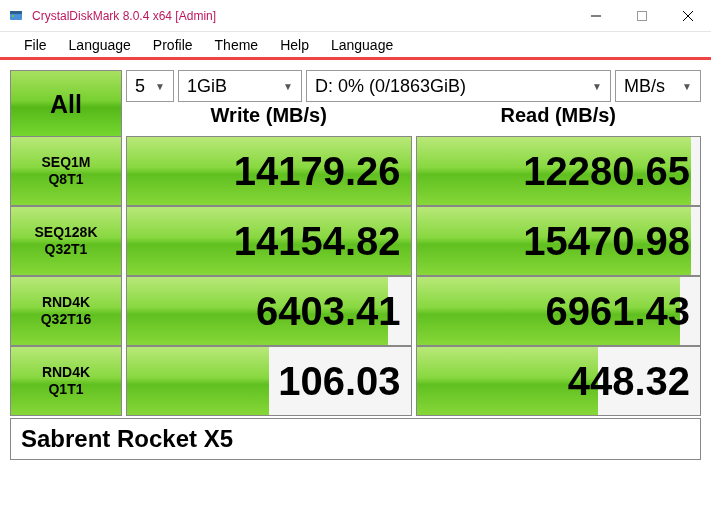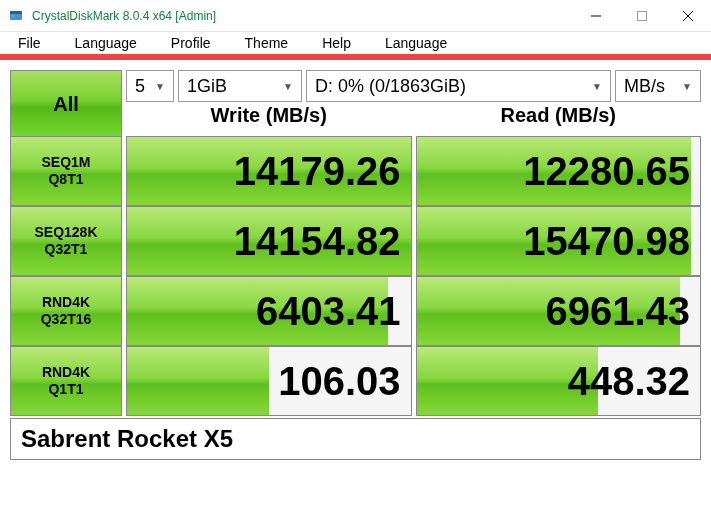--- a/index.html
+++ b/index.html
@@ -1,27 +1,27 @@
 <!DOCTYPE html>
 <html><head>
   <meta charset="utf-8">
   <style>
     * { box-sizing: border-box; margin: 0; padding: 0; }
     body { font-family: "Segoe UI", Arial, sans-serif; background: #fff; width: 711px; height: 521px; overflow: hidden; }
     .titlebar { height: 32px; display: flex; align-items: center; padding-left: 8px; border-bottom: 1px solid #e5e5e5; }
     .titlebar-icon { width: 16px; height: 16px; margin-right: 8px; }
-    .titlebar-title { font-size: 12px; flex: 1; color: #15803d; }
+    .titlebar-title { font-size: 12px; flex: 1; color: #be185d; }
     .win-controls { display: flex; height: 100%; }
     .win-btn { width: 46px; display: flex; align-items: center; justify-content: center; font-family: inherit; }
     .win-btn svg { display: block; }
-    .menubar { height: 28px; display: flex; align-items: center; padding: 0 8px; gap: 14px; border-bottom: 6px solid #ef4444; }
+    .menubar { height: 28px; display: flex; align-items: center; padding: 0 14px; gap: 2px; border-bottom: 3px solid #ef4444; }
     .menu-item { padding: 3px 10px; font-size: 14px; cursor: default; }
     .content { padding: 10px; }
     .top-row { display: grid; grid-template-columns: 112px 48px 124px auto 86px; gap: 4px; margin-bottom: 4px; height: 46px; }
-    .btn-all { background: linear-gradient(to bottom, #a8e060 0%, #78d030 45%, #55b818 55%, #76d830 100%); border: 1px solid #888; display: flex; align-items: center; justify-content: center; font-size: 20px; font-weight: bold; cursor: pointer; height: 68px; grid-row: 1; }
+    .btn-all { background: linear-gradient(to bottom, #a8e060 0%, #78d030 45%, #55b818 55%, #76d830 100%); border: 1px solid #888; display: flex; align-items: center; justify-content: center; font-size: 25px; font-weight: bold; cursor: pointer; height: 68px; grid-row: 1; }
     .combo { border: 1px solid #999; background: #fff; display: flex; align-items: center; justify-content: space-between; padding: 0 8px; font-size: 18px; cursor: pointer; height: 32px; align-self: start; }
     .combo .chev { font-size: 10px; color: #555; }
     .header-row { display: grid; grid-template-columns: 112px 1fr 1fr; gap: 4px; height: 34px; margin-top: -22px; margin-bottom: 4px; }
     .header-cell { display: flex; align-items: center; justify-content: center; font-size: 20px; font-weight: bold; }
     .data-row { display: grid; grid-template-columns: 112px 1fr 1fr; gap: 4px; height: 70px; }
     .row-btn { background: linear-gradient(to bottom, #b8e878 0%, #88d840 45%, #60c020 55%, #86d838 100%); border: 1px solid #888; display: flex; flex-direction: column; align-items: center; justify-content: center; font-size: 14px; font-weight: bold; line-height: 1.2; cursor: pointer; }
     .data-cell { border: 1px solid #888; position: relative; overflow: hidden; background: #f5f5f5; }
     .data-fill { position: absolute; top: 0; left: 0; bottom: 0; background: linear-gradient(to bottom, #b8e878 0%, #88d840 45%, #60c020 55%, #86d838 100%); }
     .data-val { position: absolute; inset: 0; display: flex; align-items: center; justify-content: flex-end; padding-right: 10px; font-size: 40px; font-weight: bold; font-family: Arial, sans-serif; }
     .footer { border: 1px solid #888; padding: 6px 10px; font-size: 24px; font-weight: bold; margin-top: 2px; }

